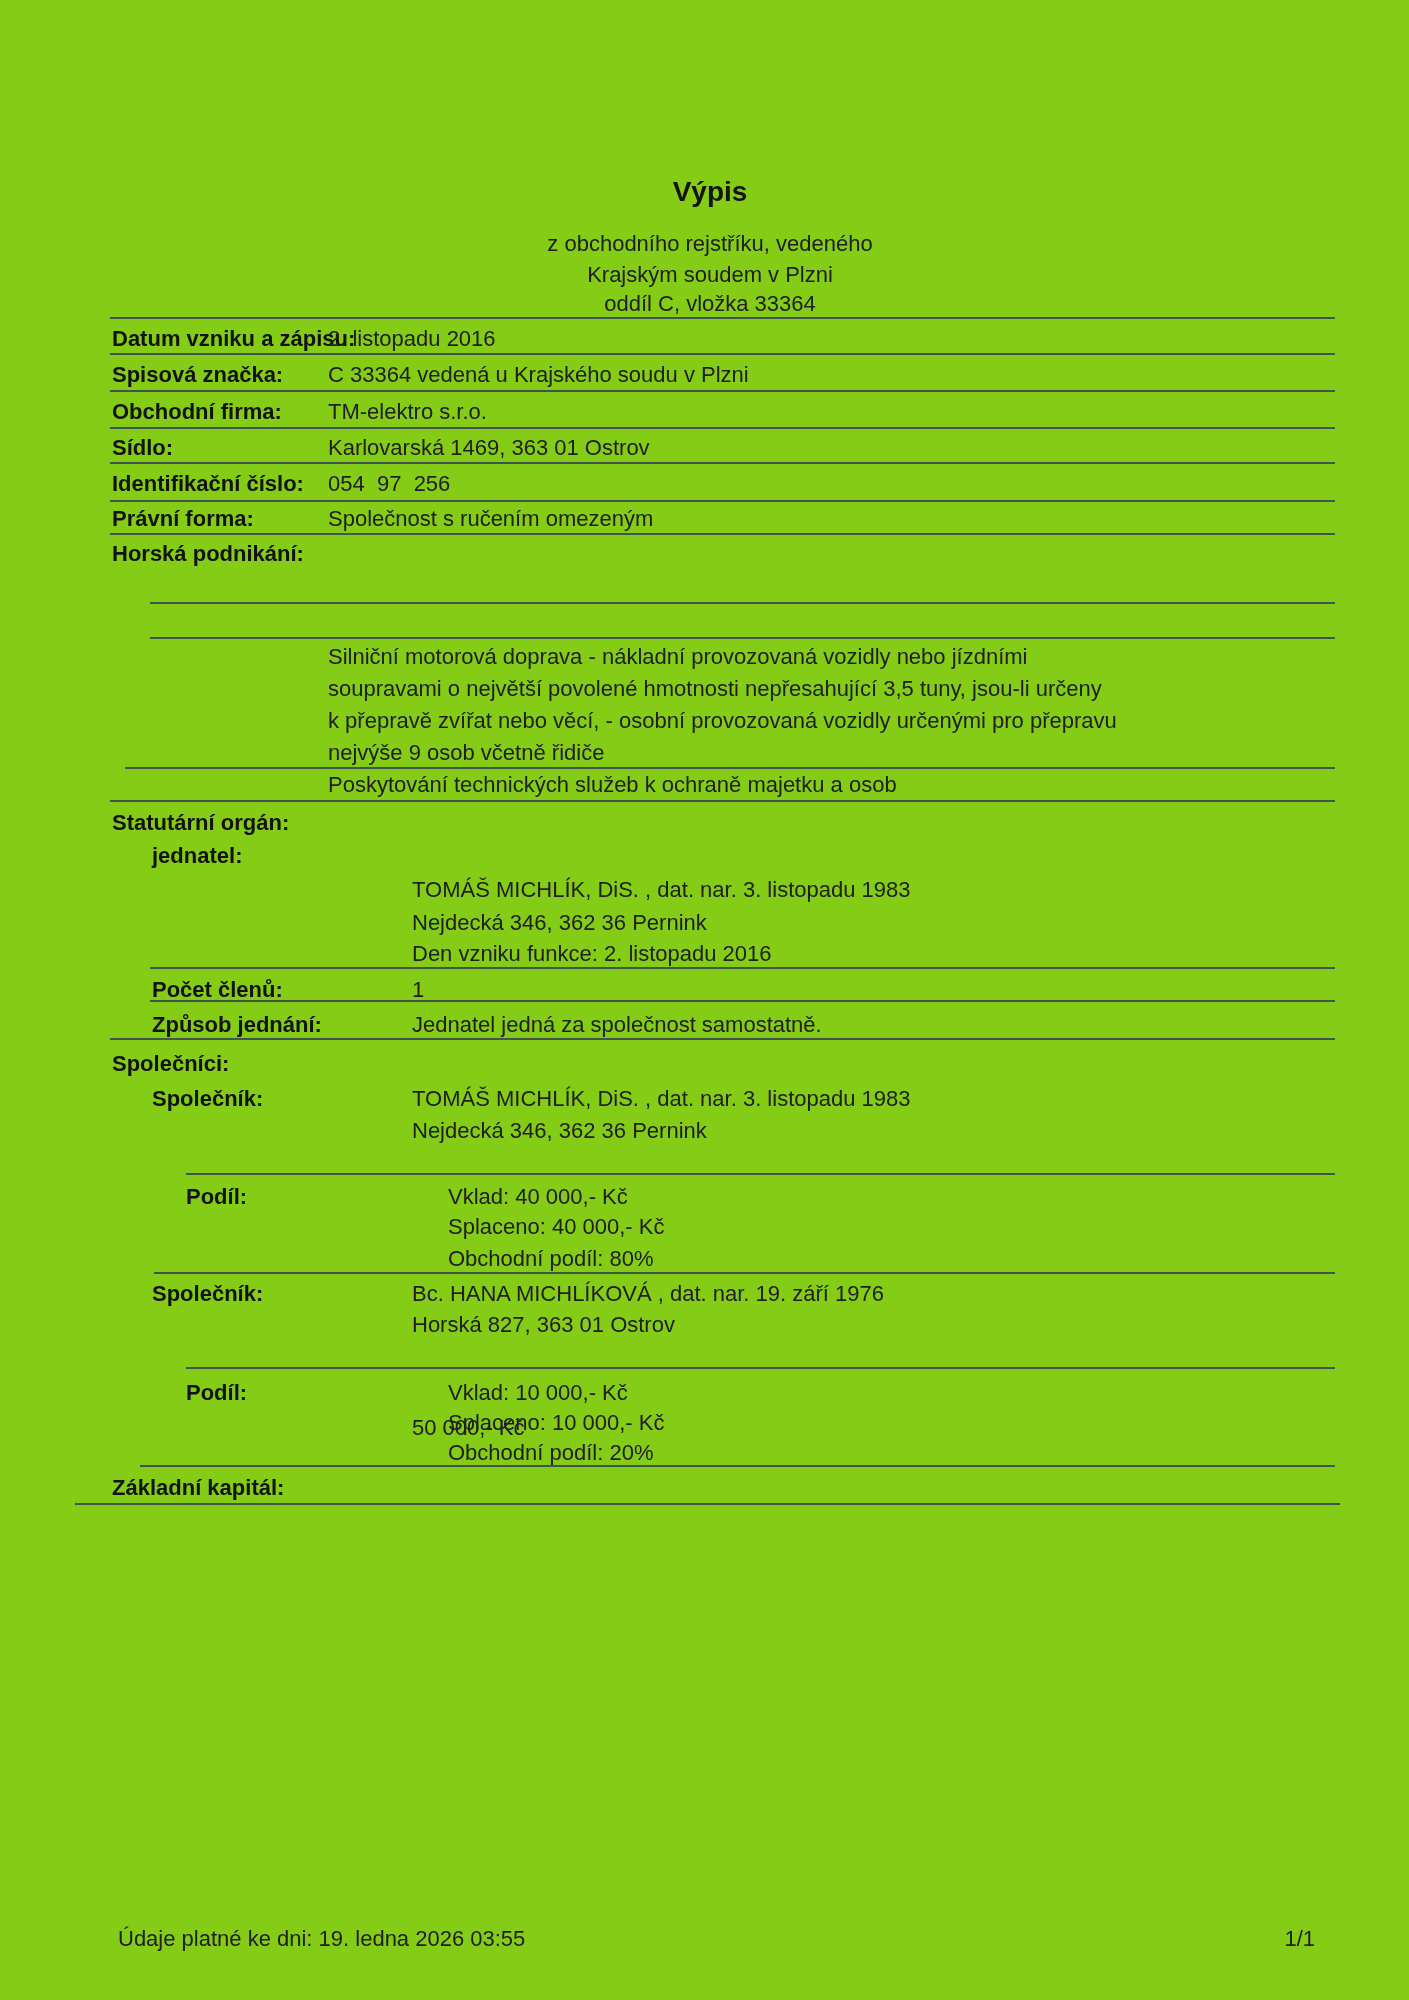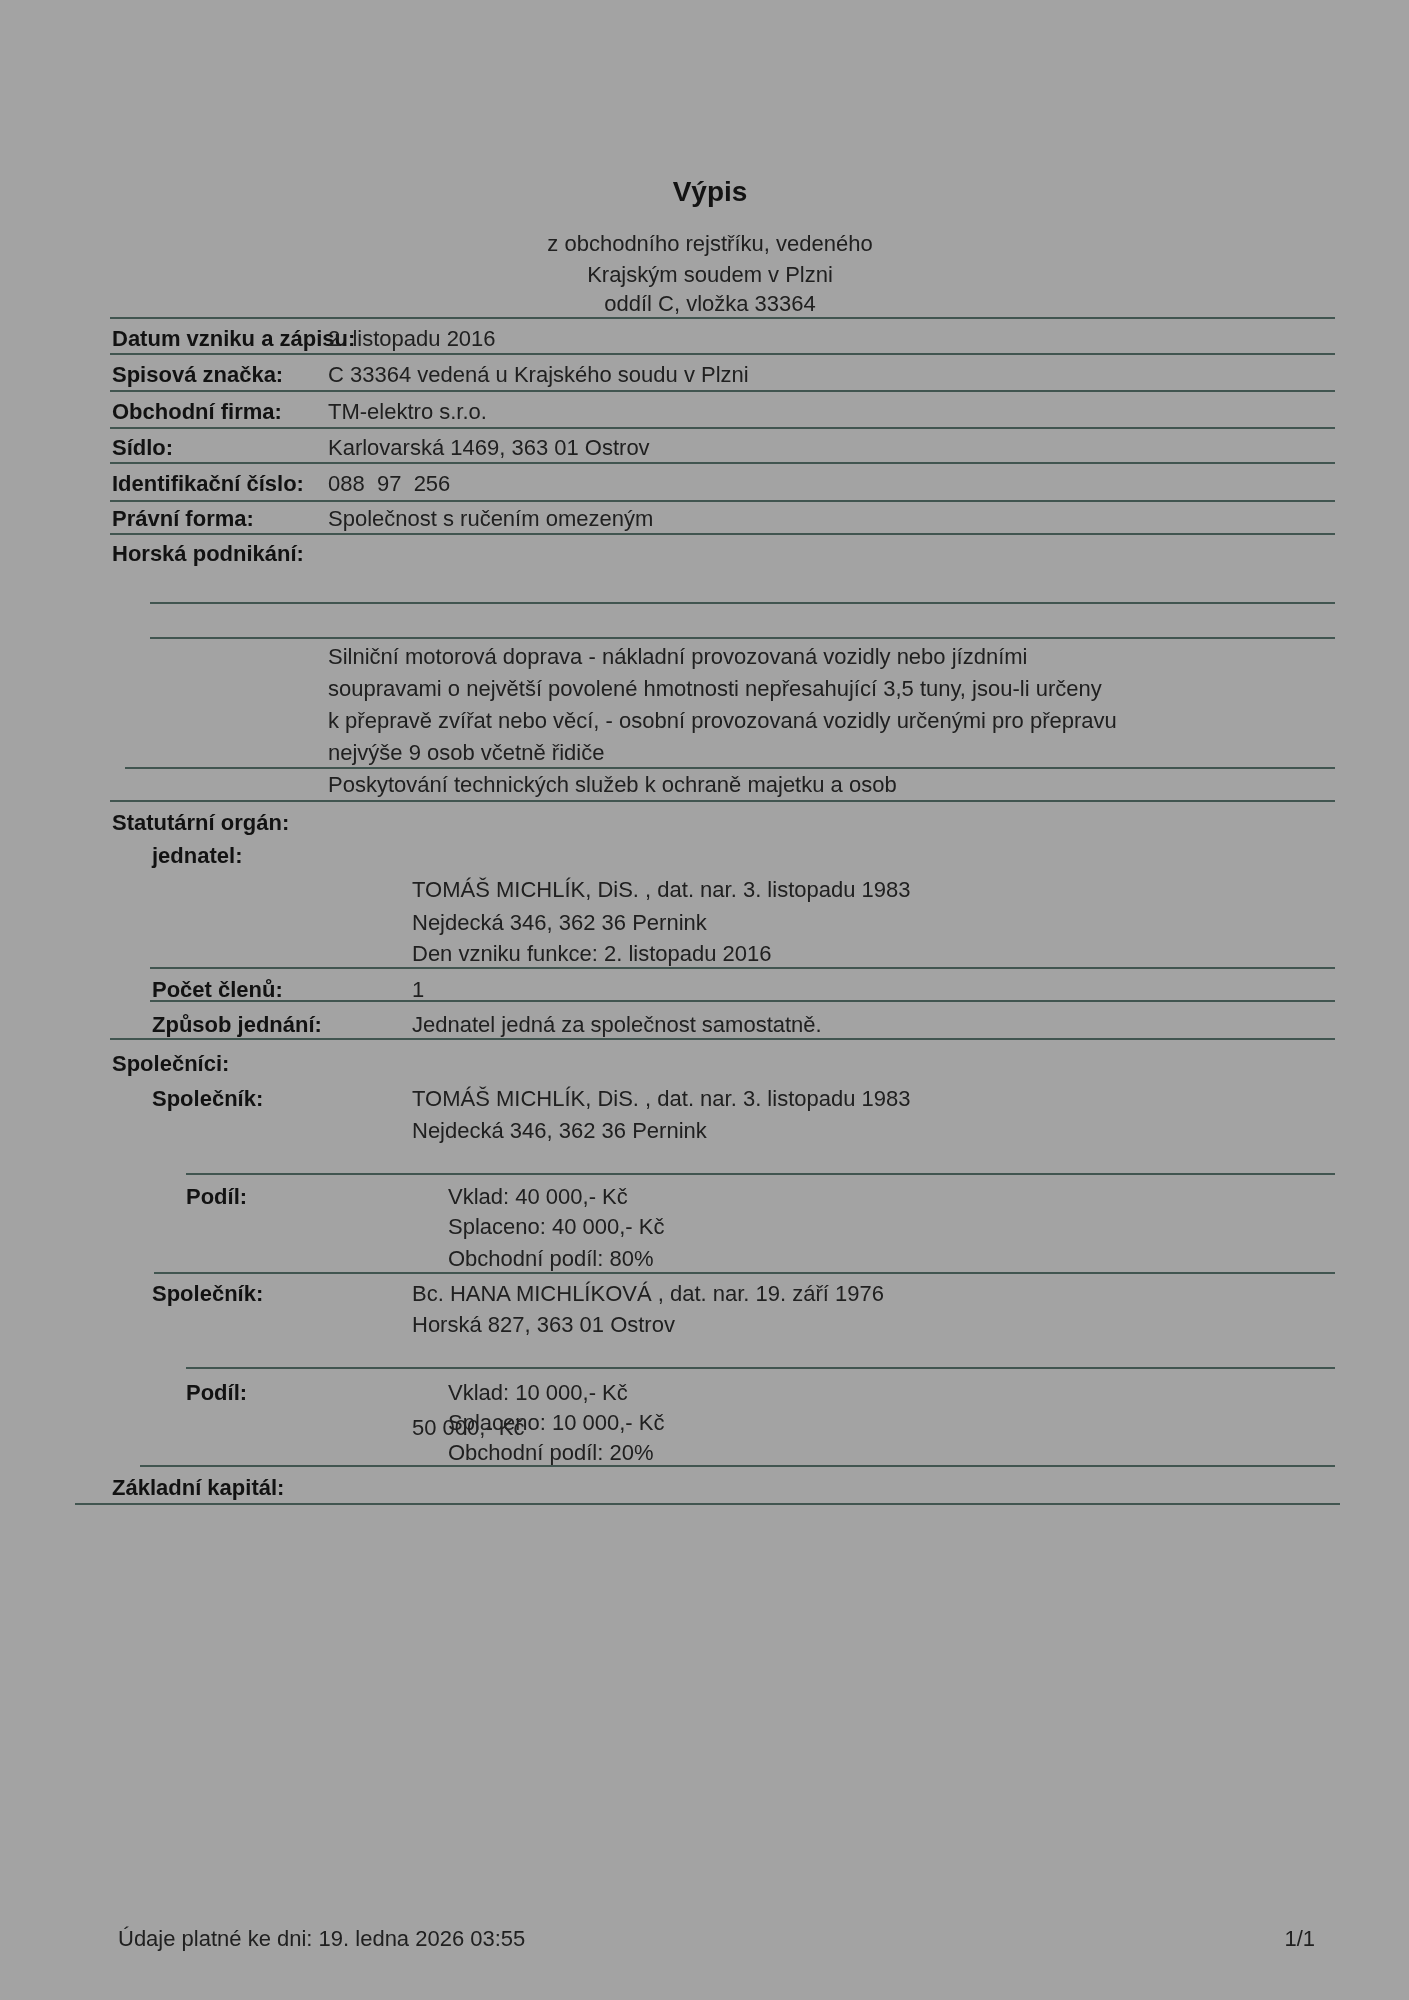--- a/index.html
+++ b/index.html
@@ -1,20 +1,20 @@
 <!DOCTYPE html>
 <html><head>
 <meta charset="utf-8">
 <style>
   html, body { margin:0; padding:0; background:#e8e8e8; }
   .page {
     position:relative;
     width:1409px;
     height:2000px;
-    background:#a3a3a3;
+    background:#84cc16;
     font-family:"Liberation Sans", sans-serif;
     color:#1d1d1d;
     overflow:hidden;
   }
   .t {
     position:absolute;
     font-size:22px;
     line-height:26px;
     white-space:pre;
     color:#202020;
@@ -67,21 +67,21 @@
 
   <div class="t lbl" style="top:399px;left:112px">Obchodní firma:</div>
   <div class="t" style="top:399px;left:328px">TM-elektro s.r.o.</div>
   <div class="line" style="top:427px;left:110px;width:1225px"></div>
 
   <div class="t lbl" style="top:435px;left:112px">Sídlo:</div>
   <div class="t" style="top:435px;left:328px">Karlovarská 1469, 363 01 Ostrov</div>
   <div class="line" style="top:462px;left:110px;width:1225px"></div>
 
   <div class="t lbl" style="top:471px;left:112px">Identifikační číslo:</div>
-  <div class="t" style="top:471px;left:328px">088  97  256</div>
+  <div class="t" style="top:471px;left:328px">054  97  256</div>
   <div class="line" style="top:500px;left:110px;width:1225px"></div>
 
   <div class="t lbl" style="top:506px;left:112px">Právní forma:</div>
   <div class="t" style="top:506px;left:328px">Společnost s ručením omezeným</div>
   <div class="line" style="top:533px;left:110px;width:1225px"></div>
 
   <div class="t lbl" style="top:541px;left:112px">Horská podnikání:</div>
 
   <div class="line" style="top:602px;left:150px;width:1185px"></div>
 

